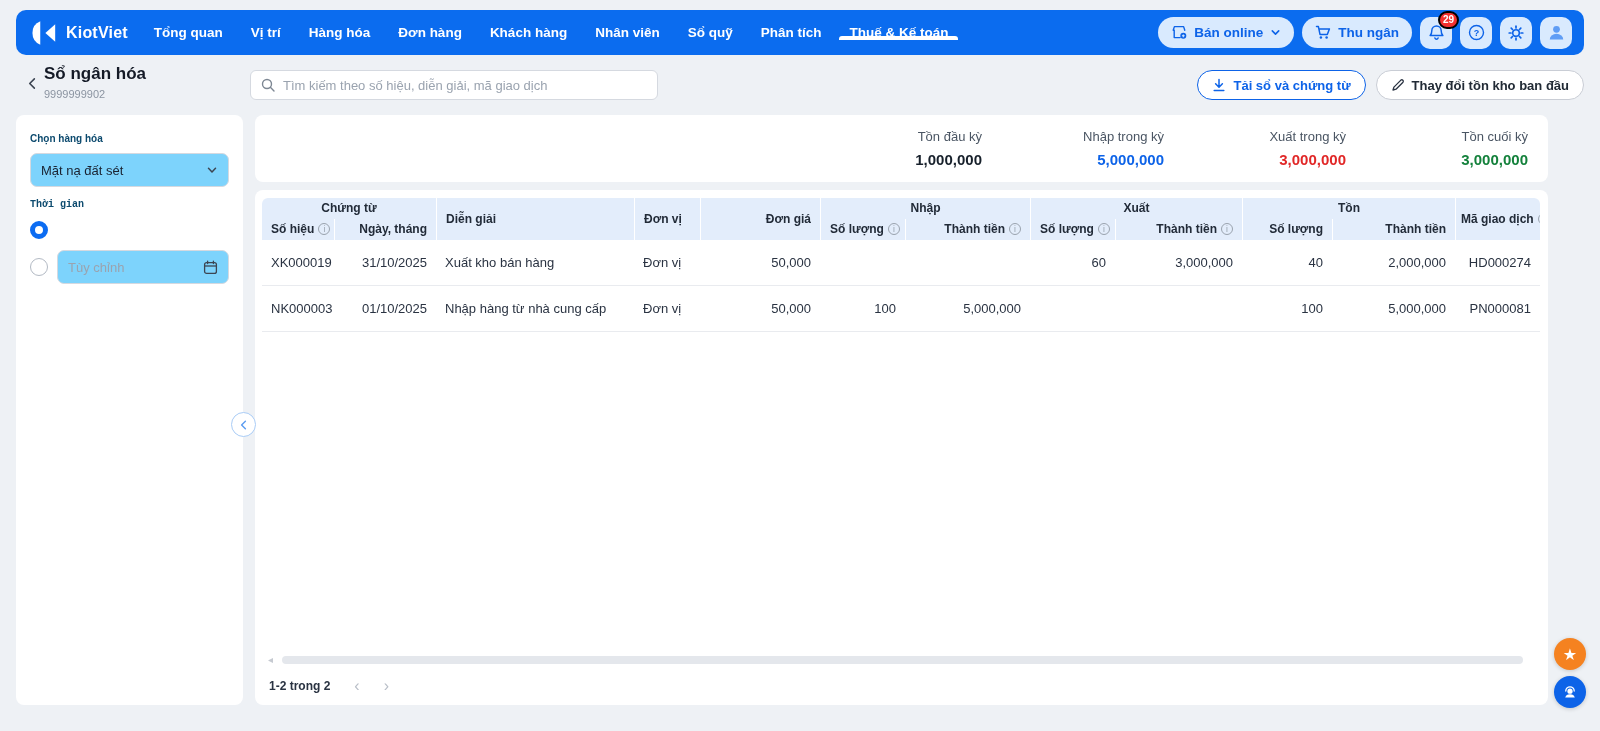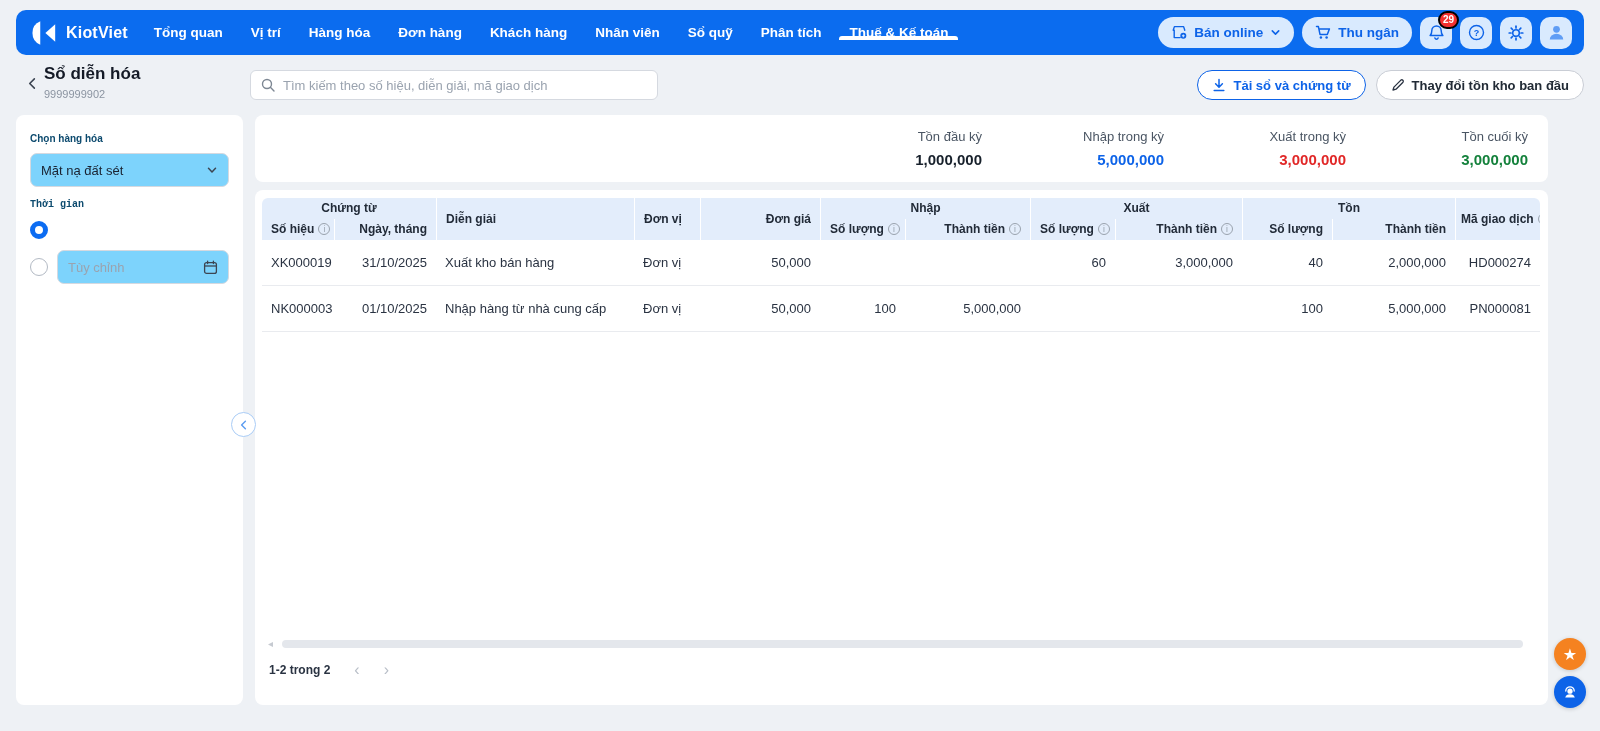--- a/index.html
+++ b/index.html
@@ -112,21 +112,21 @@
   .summary-label { font-size: 13px; color: #4a5563; margin-bottom: 7px; }
   .summary-value { font-size: 15px; font-weight: bold; }
   .v-dark  { color: #17202b; }
   .v-blue  { color: #0d63e8; }
   .v-red   { color: #e12727; }
   .v-green { color: #13813b; }
 
   
   .table-card {
     position: absolute; left: 255px; top: 190px; width: 1293px; bottom: 26px;
-    background: #fff; border-radius: 8px; padding: 8px 7px 16px;
+    background: #fff; border-radius: 8px; padding: 8px 7px 0;
     display: flex; flex-direction: column;
   }
   .table-wrap { flex: 1; overflow: hidden; }
   table.ledger { width: 1278px; border-collapse: separate; border-spacing: 0; table-layout: fixed; }
   .ledger thead th {
     background: #e3edfb; font-size: 12px; font-weight: bold; color: #222b38;
     padding: 0 9px; height: 21px; line-height: 21px; white-space: nowrap; overflow: hidden;
     border-left: 1px solid #fff; vertical-align: middle;
   }
   .ledger thead tr th:first-child { border-left: none; }
@@ -255,21 +255,21 @@
   </div>
 </nav>
 
 <header class="page-header">
   <button class="back-btn">
     <svg width="13" height="13" viewBox="0 0 14 14">
         <path d="M9 2 L4 7 L9 12" fill="none" stroke="#3c4552" stroke-width="1.7" stroke-linecap="round" stroke-linejoin="round"></path>
       </svg>
   </button>
   <div class="title-block">
-    <div class="page-title">Sổ diễn hóa</div>
+    <div class="page-title">Sổ ngân hóa</div>
     <div class="page-subtitle">9999999902</div>
   </div>
   <div class="search-box">
     <span style="display:flex">
       <svg width="14" height="14" viewBox="0 0 14 14">
         <circle cx="6" cy="6" r="4.5" fill="none" stroke="#7d8793" stroke-width="1.4"></circle>
         <line x1="9.6" y1="9.6" x2="13" y2="13" stroke="#7d8793" stroke-width="1.4" stroke-linecap="round"></line>
       </svg>
     </span>
     <input placeholder="Tìm kiếm theo số hiệu, diễn giải, mã giao dịch" style="">

